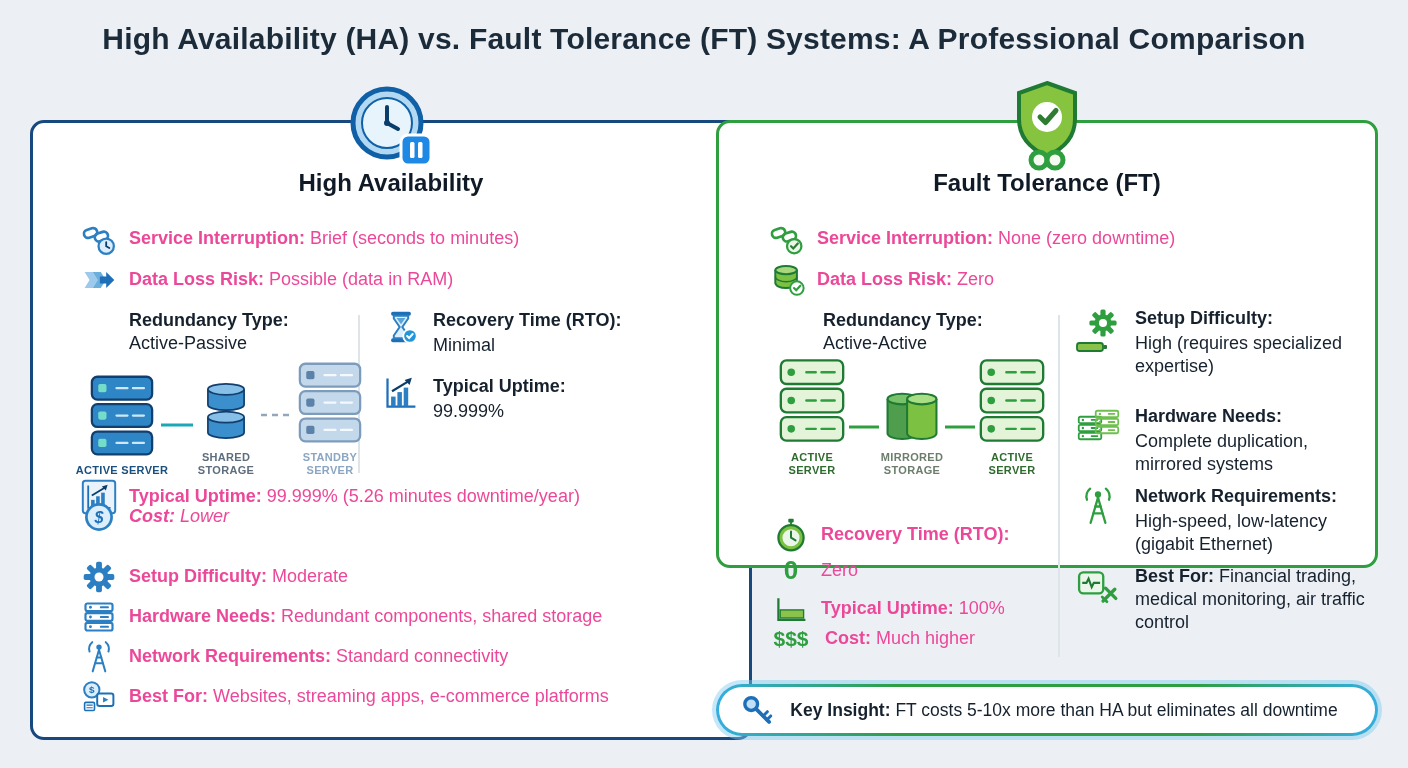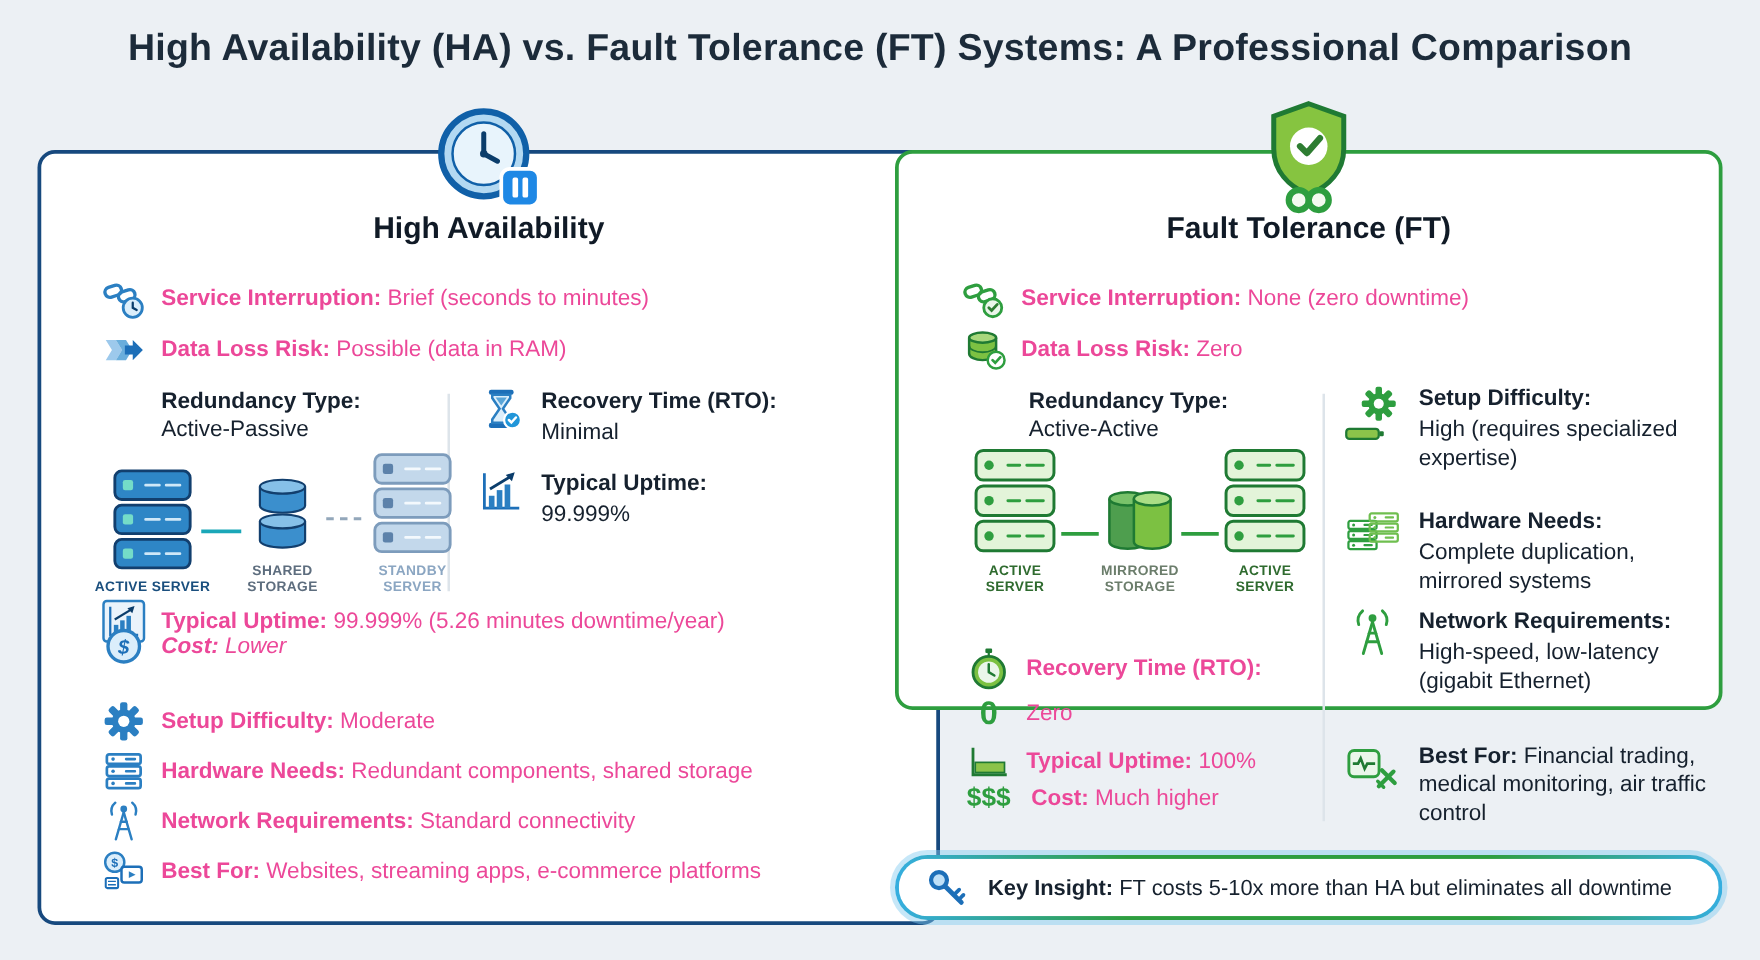--- a/index.html
+++ b/index.html
@@ -510,21 +510,21 @@
 
   <div class="vrow" style="left:356px; top:362px; width:290px;">
     <svg class="ic2 c-green" style="height:42px" viewBox="0 0 40 40">
         <use href="#antenna"></use>
       </svg>
     <div class="vtxt stack">
       <b>Network Requirements:</b><span>High-speed, low-latency (gigabit Ethernet)</span>
     </div>
   </div>
 
-  <div class="vrow" style="left:356px; top:442px; width:290px;margin-top:28px;">
+  <div class="vrow" style="left:356px; top:442px; width:290px;">
     <svg class="ic2" style="height:42px" viewBox="0 0 40 40">
         <use href="#bestfor-g"></use>
       </svg>
     <p class="vtxt"><b>Best For:</b> <span>Financial trading, medical monitoring, air traffic control</span></p>
   </div>
 
   <div class="row" style="left:54px; top:394px; width:280px;">
     <svg class="ic" viewBox="0 0 40 40">
         <use href="#stopwatch-g"></use>
       </svg>

